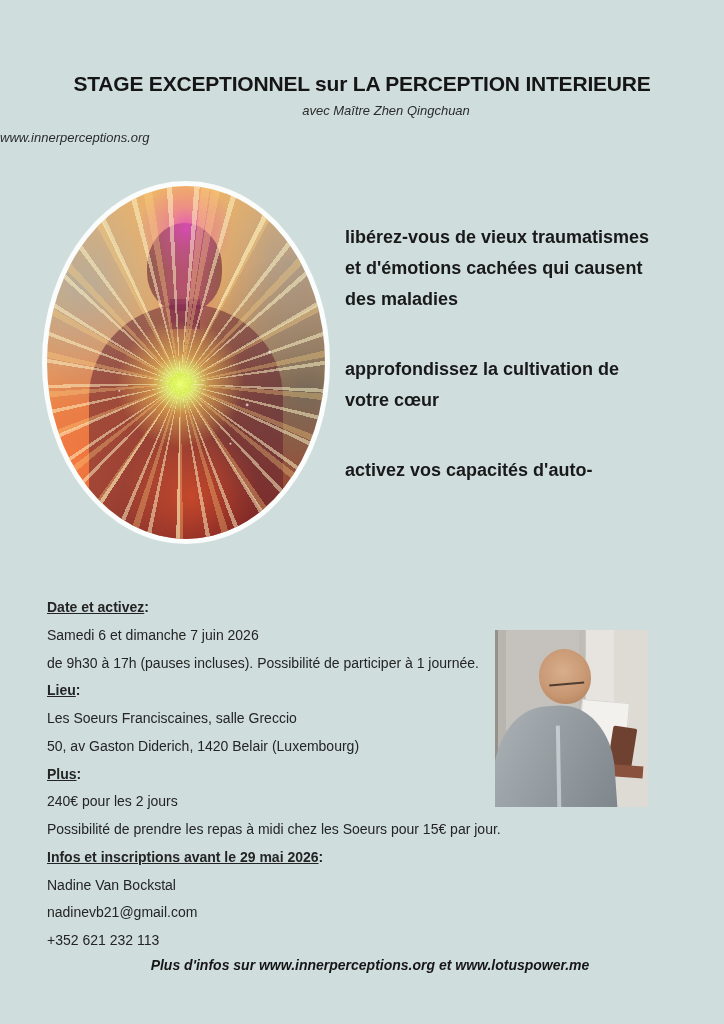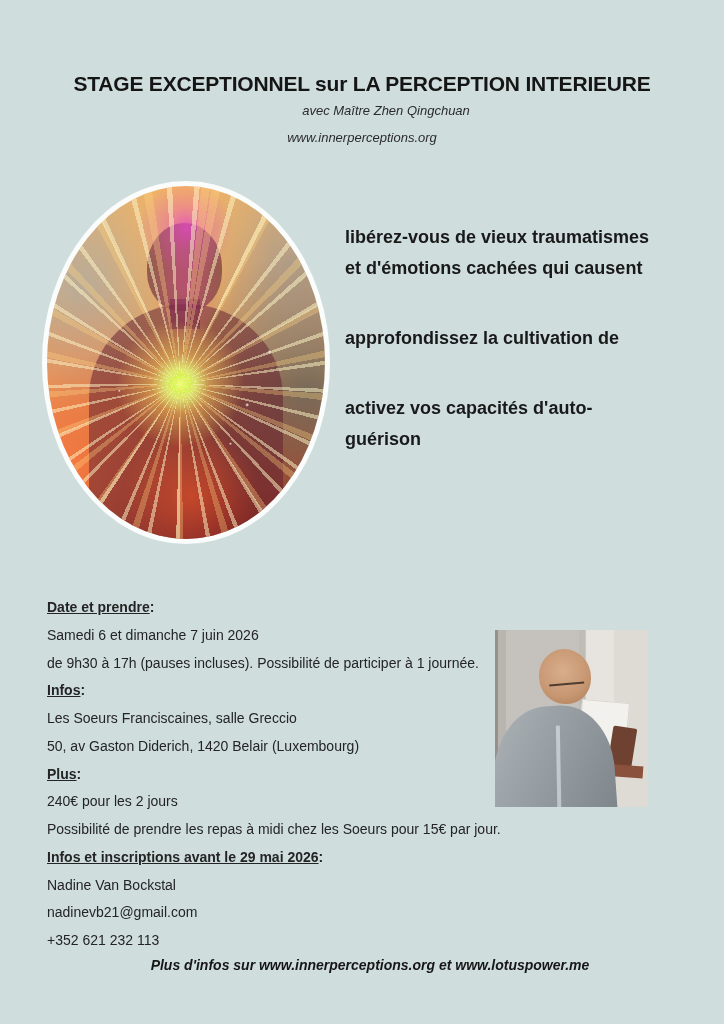--- a/index.html
+++ b/index.html
@@ -4,21 +4,21 @@
 <style>
   html,body{margin:0;padding:0;}
   body{width:724px;height:1024px;background:#cfdedd;font-family:"Liberation Sans",sans-serif;}
   .flyer{position:relative;width:724px;height:1024px;background:#cfdedd;color:#1e1e1e;overflow:hidden;}
 
   
   .title{position:absolute;top:72px;left:0;width:724px;margin:0;text-align:center;
          font-size:21px;font-weight:700;letter-spacing:-0.2px;color:#151515;}
   .subtitle{position:absolute;top:103px;left:0;width:724px;text-align:center;
             font-size:13px;font-style:italic;color:#2b2b2b;padding-left:24px;}
-  .website{position:absolute;top:130px;left:0;width:724px;text-align:center;
+  .website{position:absolute;top:130px;left:0;width:724px;text-align:left;
            font-size:13px;font-style:italic;color:#2b2b2b;}
 
   
   .aura{position:absolute;left:42px;top:181px;width:288px;height:363px;border-radius:50%;
         border:5px solid #fbfcfc;box-sizing:border-box;overflow:hidden;
         background:
           radial-gradient(ellipse at 50% 4%, rgba(250,180,90,.55), rgba(250,180,90,0) 45%),
           radial-gradient(circle at 12% 28%, rgba(146,168,188,.55), rgba(146,168,188,0) 34%),
           radial-gradient(circle at 88% 22%, rgba(130,152,170,.5), rgba(130,152,170,0) 32%),
           radial-gradient(circle at 94% 58%, rgba(66,96,100,.62), rgba(66,96,100,0) 42%),
@@ -94,37 +94,38 @@
   <div class="aura">
     <div class="aura-head"></div>
     <div class="aura-torso"></div>
     <div class="aura-overlay"></div>
   </div>
 
   <div class="benefits">
     <div class="benefit">
       <div>libérez-vous de vieux traumatismes</div>
       <div>et d'émotions cachées qui causent</div>
+      <div>des maladies</div>
     </div>
     <div class="benefit">
       <div>approfondissez la cultivation de</div>
+      <div>votre cœur</div>
     </div>
     <div class="benefit">
       <div>activez vos capacités d'auto-</div>
-      <div>guérison</div>
     </div>
   </div>
 
   <div class="details">
 
-    <div><span class="sec-label">Date et prendre</span><span class="sec-colon">:</span></div>
+    <div><span class="sec-label">Date et activez</span><span class="sec-colon">:</span></div>
     <div>Samedi 6 et dimanche 7 juin 2026</div>
     <div>de 9h30 à 17h (pauses incluses). Possibilité de participer à 1 journée.</div>
 
-    <div><span class="sec-label">Infos</span><span class="sec-colon">:</span></div>
+    <div><span class="sec-label">Lieu</span><span class="sec-colon">:</span></div>
     <div>Les Soeurs Franciscaines, salle Greccio</div>
     <div>50, av Gaston Diderich, 1420 Belair (Luxembourg)</div>
 
     <div><span class="sec-label">Plus</span><span class="sec-colon">:</span></div>
     <div>240€ pour les 2 jours</div>
     <div>Possibilité de prendre les repas à midi chez les Soeurs pour 15€ par jour.</div>
 
     <div><span class="sec-label">Infos et inscriptions avant le 29 mai 2026</span><span class="sec-colon">:</span></div>
     <div>Nadine Van Bockstal</div>
     <div>nadinevb21@gmail.com</div>

